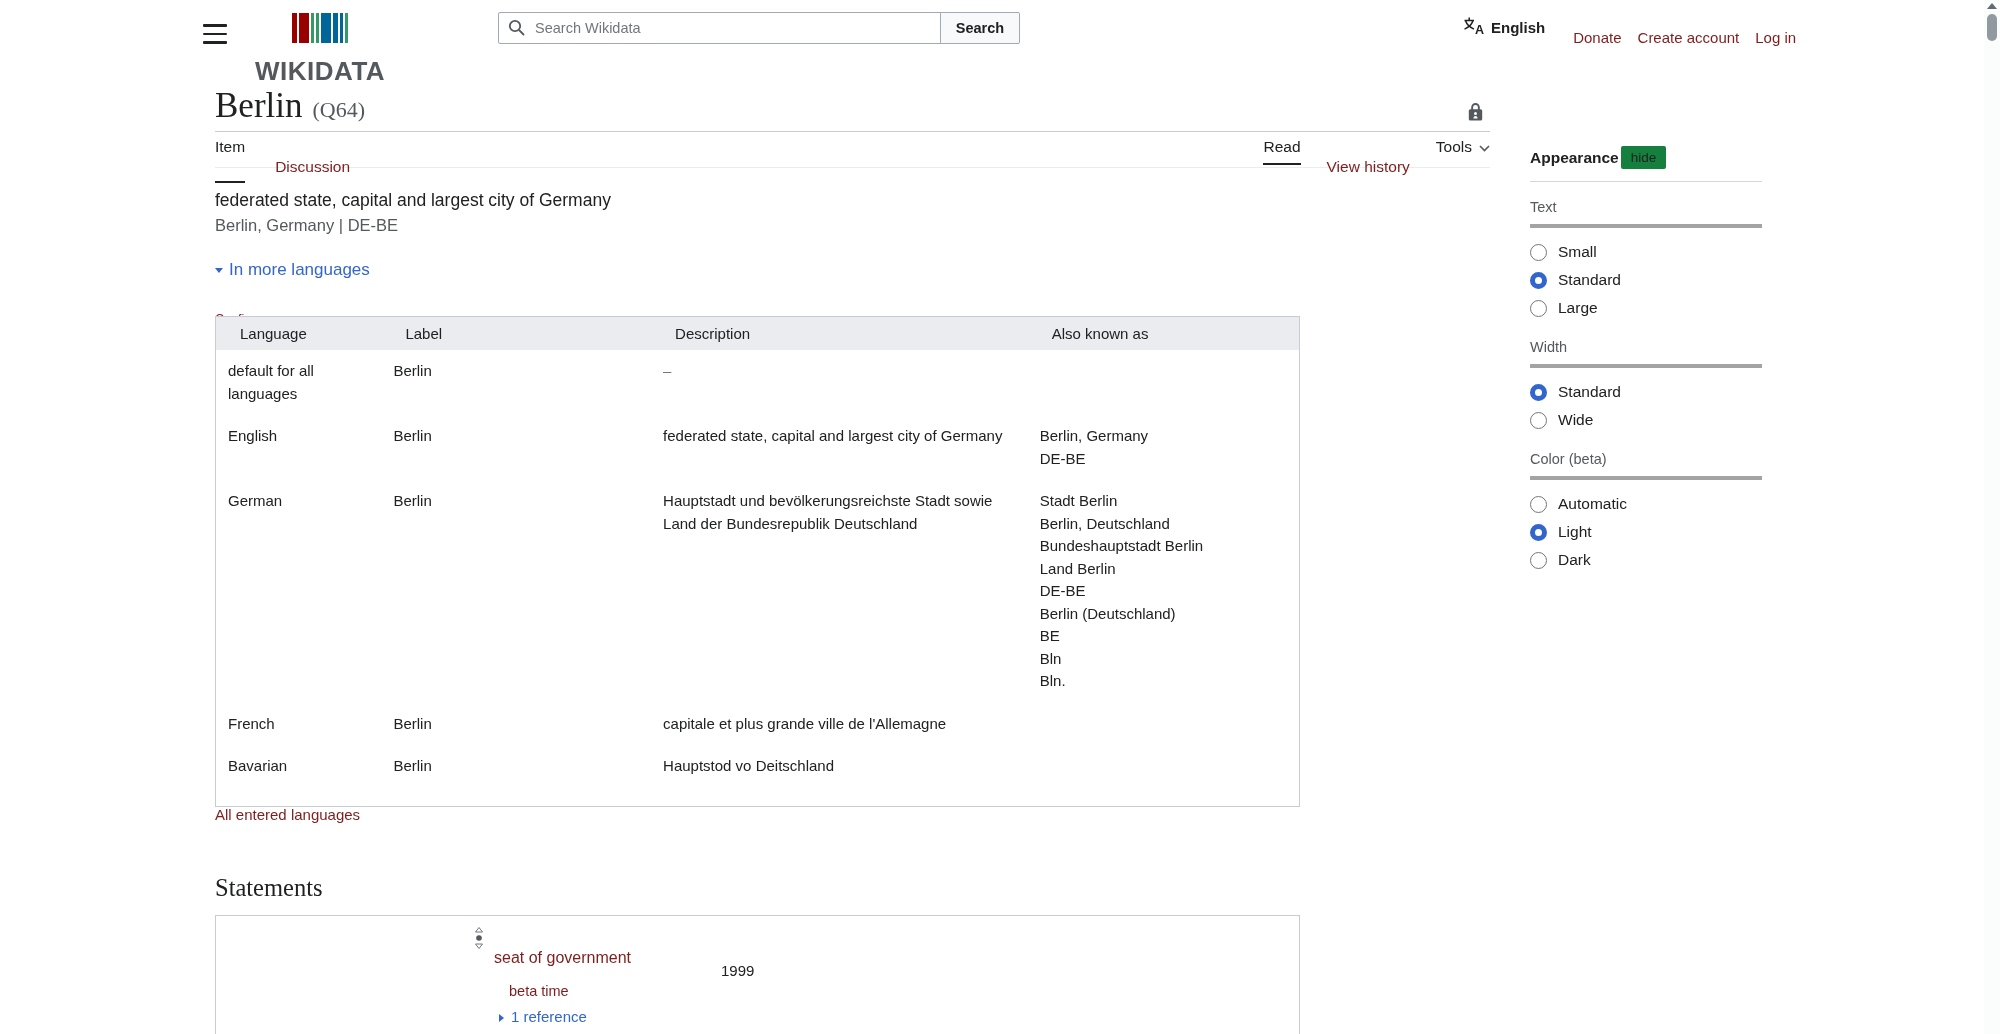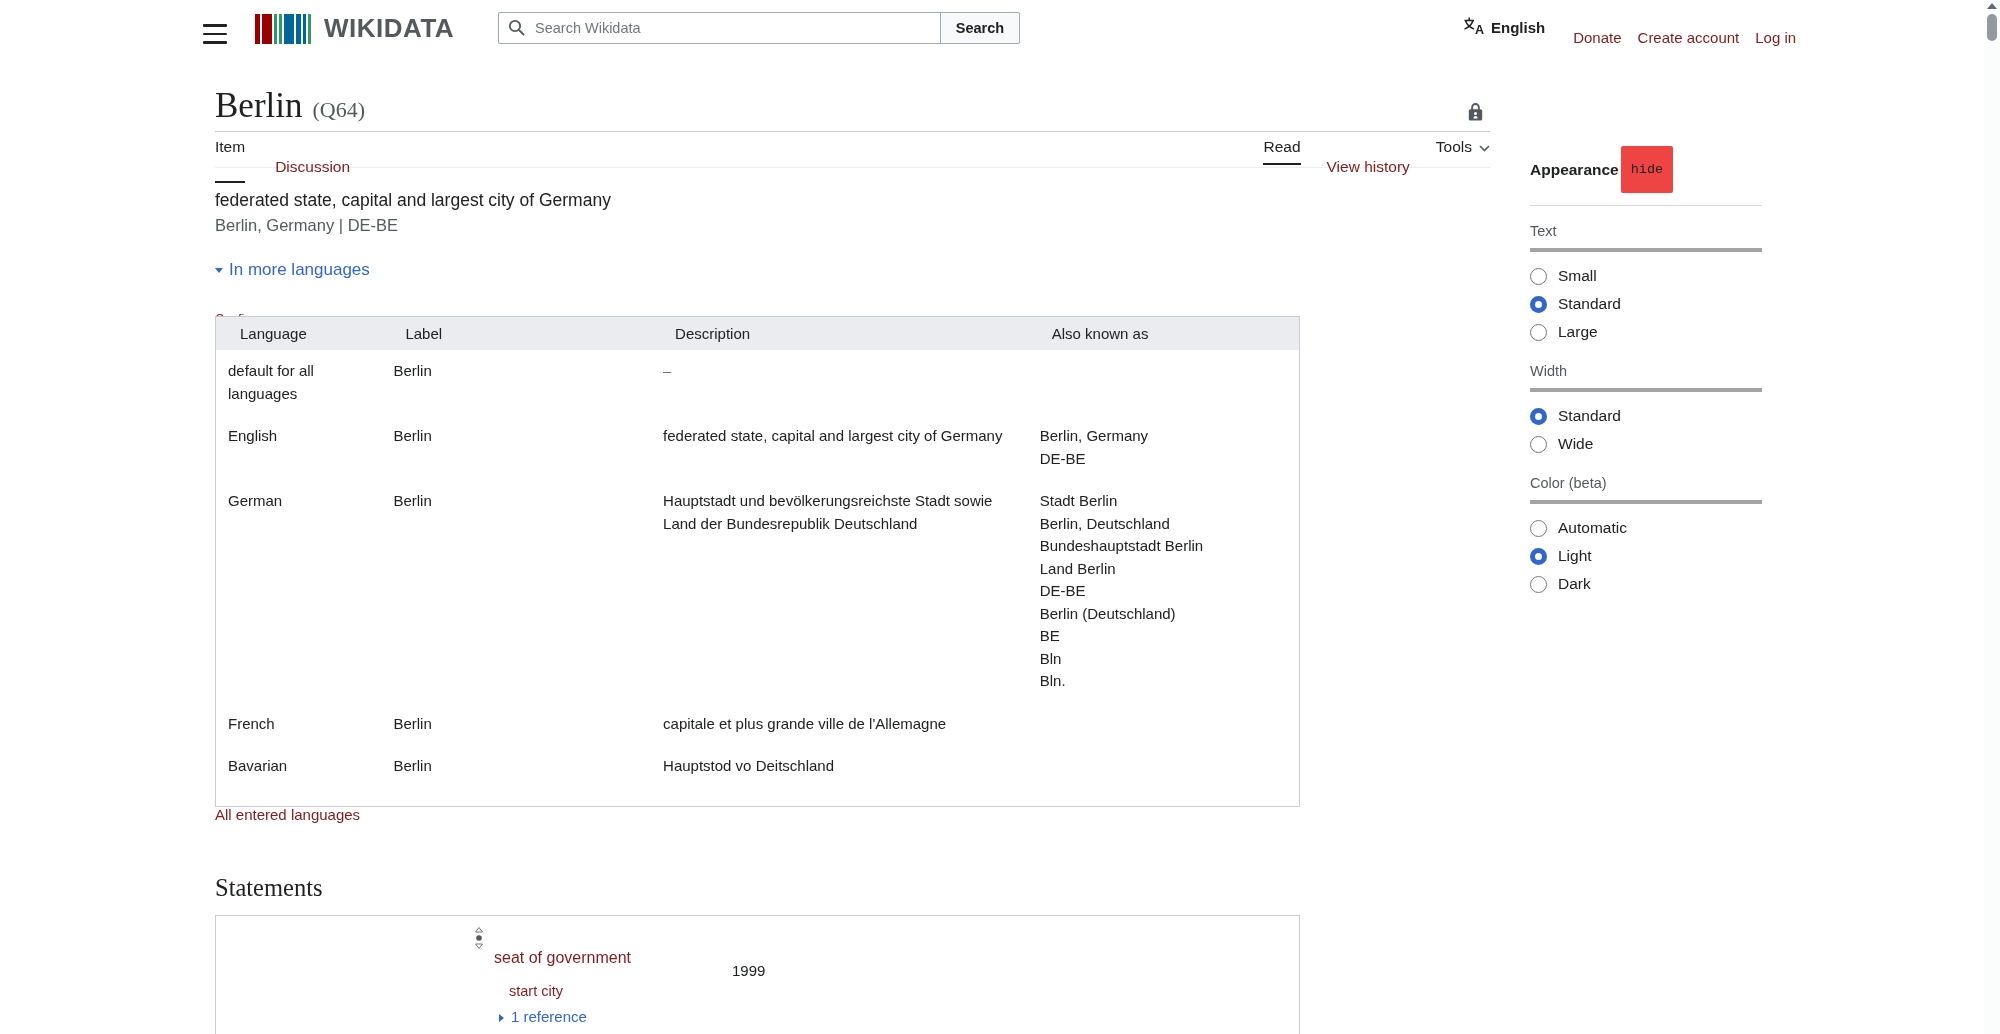--- a/index.html
+++ b/index.html
@@ -7,21 +7,21 @@
   body { font-family:"Liberation Sans","DejaVu Sans",sans-serif; color:#202122; }
   #page { position:relative; width:2000px; height:1034px; background:#fff; overflow:hidden; }
 
   a, .link { color:#7f1d1d; text-decoration:none; cursor:pointer;margin-top:20px; }
 
   
   .hamburger { position:absolute; left:203px; top:24px; width:24px; height:20px;
     display:flex; flex-direction:column; justify-content:space-between; cursor:pointer; }
   .hamburger div { height:2.6px; background:#202122; border-radius:1px; }
 
-  .logo { position:absolute; left:255px; top:13px; display:flex; align-items:center; gap:13px; cursor:pointer; }
+  .logo { position:absolute; left:255px; top:13px; display:flex; align-items:center; gap:13px; cursor:pointer;flex-direction:column; }
   .logo-bars { display:flex; height:30px; gap:2px; align-items:stretch; }
   .logo-bars i { display:block; }
   .b-r { background:#990000; } .b-g { background:#339966; } .b-b { background:#006699; }
   .w5{width:5px;} .w10{width:10px;} .w3{width:3px;}
   .logo-text { font-weight:bold; font-size:26px; color:#54595d; letter-spacing:.5px; }
 
   .search-wrap { position:absolute; left:498px; top:12px; display:flex; height:32px; }
   .search-box { position:relative; width:443px; }
   .search-box input { width:100%; height:32px; border:1px solid #a2a9b1; border-radius:2px 0 0 2px;
     padding:0 8px 0 36px; font-size:14.5px; font-family:inherit; color:#202122; outline:none; }
@@ -75,31 +75,31 @@
   .stmts-heading { position:absolute; left:215px; top:874px; font-family:"Liberation Serif","DejaVu Serif",serif;
     font-weight:normal; font-size:24.5px; color:#202122; }
   .stmt-group { position:absolute; left:215px; top:915px; width:1085px; height:119px; overflow:hidden;
     border:1px solid #c8ccd1; border-bottom:none; }
   .stmt-prop { position:absolute; left:0; top:0; width:252px; height:100%; background:#eaecf0;
     padding:14px 0 0 14px; font-size:15.5px; }
   .stmt-main { position:absolute; left:252px; top:0; right:0; height:100%; }
   .rank { position:absolute; left:6px; top:10px; }
   .stmt-value { position:absolute; left:26px; top:13px; font-size:16px; }
   .q-prop { position:absolute; left:41px; top:47px; font-size:14.5px; }
-  .q-val  { position:absolute; left:264px; top:46px; font-size:15px; color:#202122; }
+  .q-val  { position:absolute; left:253px; top:46px; font-size:15px; color:#202122; }
   .stmt-refs { position:absolute; left:31px; top:92px; font-size:15px; color:#3366cc; cursor:pointer; }
   .tri-right { display:inline-block; width:0; height:0; border-top:4.5px solid transparent;
     border-bottom:4.5px solid transparent; border-left:5.5px solid #3366cc; margin-right:7px; }
 
   
   .appearance { position:absolute; left:1530px; top:140px; width:232px; font-size:15.5px; }
   .ap-header { display:flex; align-items:center; gap:2px; padding:6px 0 12px 0; border-bottom:1px solid #d5d8dc; }
   .ap-title { font-weight:bold; font-size:15.5px; }
-  .ap-hide { background:#ef4444; border:none; border-radius:2px; padding:16px 10px; font-size:13.5px;
-    font-family:Liberation Mono, monospace; color:#202122; cursor:pointer; }
+  .ap-hide { background:#15803d; border:none; border-radius:2px; padding:4px 10px; font-size:13.5px;
+    font-family:Liberation Sans, sans-serif; color:#202122; cursor:pointer; }
   .ap-section { margin-top:17px; }
   .ap-label { color:#54595d; font-size:14.5px; padding-bottom:9px; border-bottom:4px solid #a3a3a3; margin-bottom:10px; }
   .ap-option { display:flex; align-items:center; gap:11px; height:28px; cursor:pointer; }
   .radio { width:17px; height:17px; border-radius:50%; border:1px solid #72777d; background:#fff; flex:0 0 auto; }
   .radio.selected { border:5px solid #3366cc; }
 
   
   .scrollbar { position:absolute; right:0; top:0; width:16px; height:1034px; background:#fbfcfc; }
   .sb-arrow { position:absolute; top:3px; left:3px; width:0; height:0; border-left:5px solid transparent;
     border-right:5px solid transparent; border-bottom:6px solid #606a70; cursor:pointer; }
@@ -255,21 +255,21 @@
   <div class="stmt-group">
     <div class="stmt-main">
       <span class="rank">
         <svg width="10" height="24" viewBox="0 0 10 24">
           <path d="M5 1.5 8.5 6h-7z" fill="none" stroke="#72777d" stroke-width="1"></path>
           <circle cx="5" cy="12" r="2.8" fill="#54595d"></circle>
           <path d="M5 22.5 1.5 18h7z" fill="none" stroke="#72777d" stroke-width="1"></path>
         </svg>
       </span>
       <a class="stmt-value">seat of government</a>
-      <a class="q-prop">start city</a>
+      <a class="q-prop">beta time</a>
       <span class="q-val">1999</span>
       <span class="stmt-refs"><span class="tri-right"></span><span>1 reference</span></span>
     </div>
   </div>
 
   <div class="appearance">
     <div class="ap-header">
       <span class="ap-title">Appearance</span>
       <button class="ap-hide">hide</button>
     </div>

